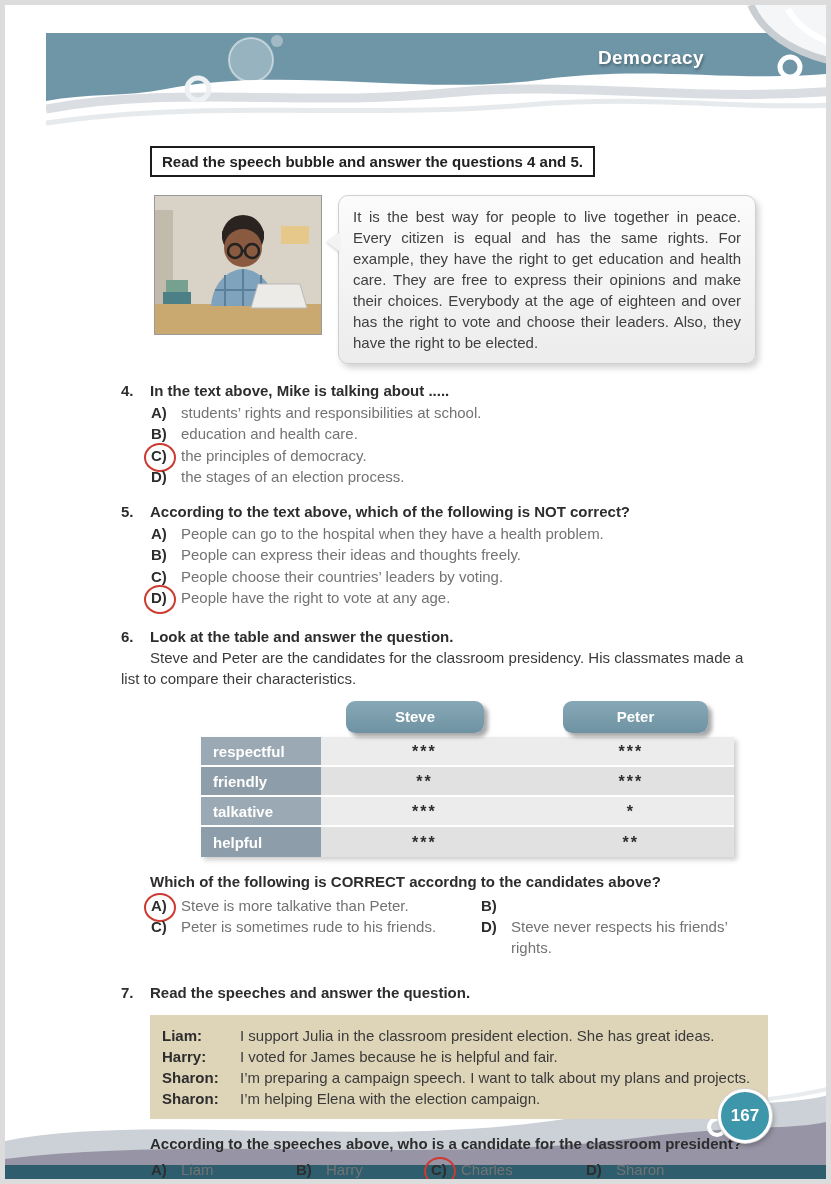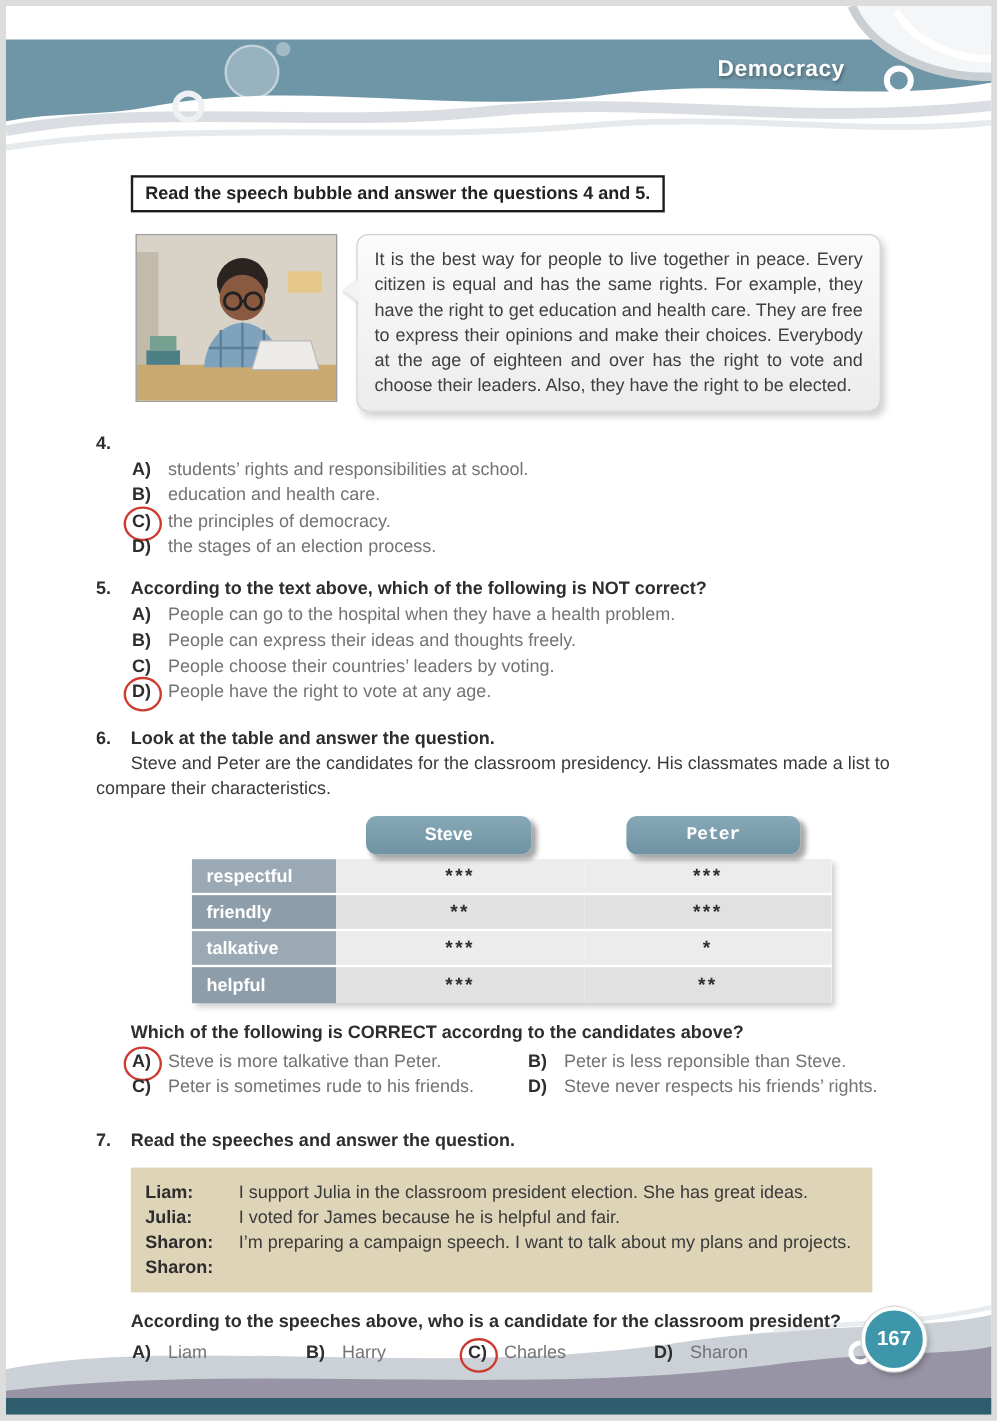--- a/index.html
+++ b/index.html
@@ -1,20 +1,20 @@
 <!DOCTYPE html>
 <html><head>
 <meta charset="utf-8">
 <style>
   * { margin:0; padding:0; box-sizing:border-box; }
   html,body { background:#d9d9d9; }
   body { font-family:"Liberation Sans", sans-serif; }
   .page {
     position:relative; width:831px; height:1184px; margin:0 auto;
-    background:#ffffff; overflow:hidden; border:5px solid #dcdcdc;
+    background:#ffffff; overflow:hidden; border:5px solid #dcdcdc;padding-left:41px;
   }
   
   .header-wrap { position:relative; height:135px; }
   .header-art { position:absolute; top:0; left:0; }
   .header-title {
     position:absolute; top:42px; right:122px; z-index:2;
     color:#ffffff; font-size:19px; font-weight:bold; letter-spacing:.4px;
     text-shadow:1px 2px 3px rgba(0,0,0,.35);
   }
   
@@ -58,21 +58,21 @@
   
   .tablebox { margin:10px 0 0 80px; width:533px; }
   .tabs { position:relative; height:38px; }
   .tab {
     position:absolute; top:2px; height:32px; line-height:32px; border-radius:9px;
     background:linear-gradient(180deg,#87a8b6,#6f93a3);
     color:#fff; font-weight:bold; text-align:center;
     box-shadow:4px 4px 4px rgba(0,0,0,.35);
   }
   .tab-steve { left:145px; width:138px; }
-  .tab-peter { left:362px; width:145px;font-family:Liberation Mono, monospace; }
+  .tab-peter { left:362px; width:145px; }
   .ctable { width:533px; border-collapse:separate; border-spacing:0; box-shadow:3px 3px 5px rgba(0,0,0,.2); }
   .ctable td { height:30px; border-bottom:2px solid #fff; }
   .ctable tr:last-child td { border-bottom:none; }
   .ctable .lbl { width:120px; padding-left:12px; color:#fff; font-weight:bold; }
   .ctable .st { width:206px; text-align:center; font-weight:bold; letter-spacing:2px; color:#2e2e2e; font-size:16px; }
   .ctable tr:nth-child(odd) .lbl { background:#9aa9b3; }
   .ctable tr:nth-child(even) .lbl { background:#8d9da9; }
   .ctable tr:nth-child(odd) .st { background:#ececec; }
   .ctable tr:nth-child(even) .st { background:#e1e1e1; }
   .followup { margin:14px 0 0 29px; font-weight:bold; color:#2d2d2d; }
@@ -143,20 +143,21 @@
           <path d="M96,112 L152,112 L145,88 L103,88 Z" fill="#ecebe7" stroke="#b9b9b9"></path>
         </svg>
       </div>
       <div class="bubble">It is the best way for people to live together in peace. Every citizen is equal and has the same rights. For example, they have the right to get education and health care. They are free to express their opinions and make their choices. Everybody at the age of eighteen and over has the right to vote and choose their leaders. Also, they have the right to be elected.</div>
     </div>
 
     
     <div class="question" style="margin-top:16px;">
       <div class="q-head">
         <span class="q-num">4.</span>
+        <span class="q-stem">In the text above, Mike is talking about .....</span>
       </div>
       <div class="option">
         <span class="opt-letter">A)</span>
         <span class="opt-text">students’ rights and responsibilities at school.</span>
       </div>
       <div class="option">
         <span class="opt-letter">B)</span>
         <span class="opt-text">education and health care.</span>
       </div>
       <div class="option">
@@ -233,21 +234,20 @@
       </div>
 
       <div class="followup">Which of the following is CORRECT accordng to the candidates above?</div>
       <div class="optgrid">
         <div class="option">
           <span class="opt-letter circled">A)</span>
           <span class="opt-text">Steve is more talkative than Peter.</span>
         </div>
         <div class="option">
           <span class="opt-letter">B)</span>
-          <span class="opt-text">Peter is less reponsible than Steve.</span>
         </div>
         <div class="option">
           <span class="opt-letter">C)</span>
           <span class="opt-text">Peter is sometimes rude to his friends.</span>
         </div>
         <div class="option">
           <span class="opt-letter">D)</span>
           <span class="opt-text">Steve never respects his friends’ rights.</span>
         </div>
       </div>
@@ -259,29 +259,30 @@
         <span class="q-num">7.</span>
         <span class="q-stem">Read the speeches and answer the question.</span>
       </div>
 
       <div class="speeches">
         <div class="speech">
           <span class="sp-name">Liam:</span>
           <span class="sp-text">I support Julia in the classroom president election. She has great ideas.</span>
         </div>
         <div class="speech">
-          <span class="sp-name">Julia:</span>
+          <span class="sp-name">Harry:</span>
           <span class="sp-text">I voted for James because he is helpful and fair.</span>
         </div>
         <div class="speech">
           <span class="sp-name">Sharon:</span>
           <span class="sp-text">I’m preparing a campaign speech. I want to talk about my plans and projects.</span>
         </div>
         <div class="speech">
           <span class="sp-name">Sharon:</span>
+          <span class="sp-text">I’m helping Elena with the election campaign.</span>
         </div>
       </div>
 
       <div class="followup">According to the speeches above, who is a candidate for the classroom president?</div>
       <div class="inline-options">
         <div class="iopt iopt-a">
           <span class="opt-letter">A)</span>
           <span class="opt-text">Liam</span>
         </div>
         <div class="iopt iopt-b">

